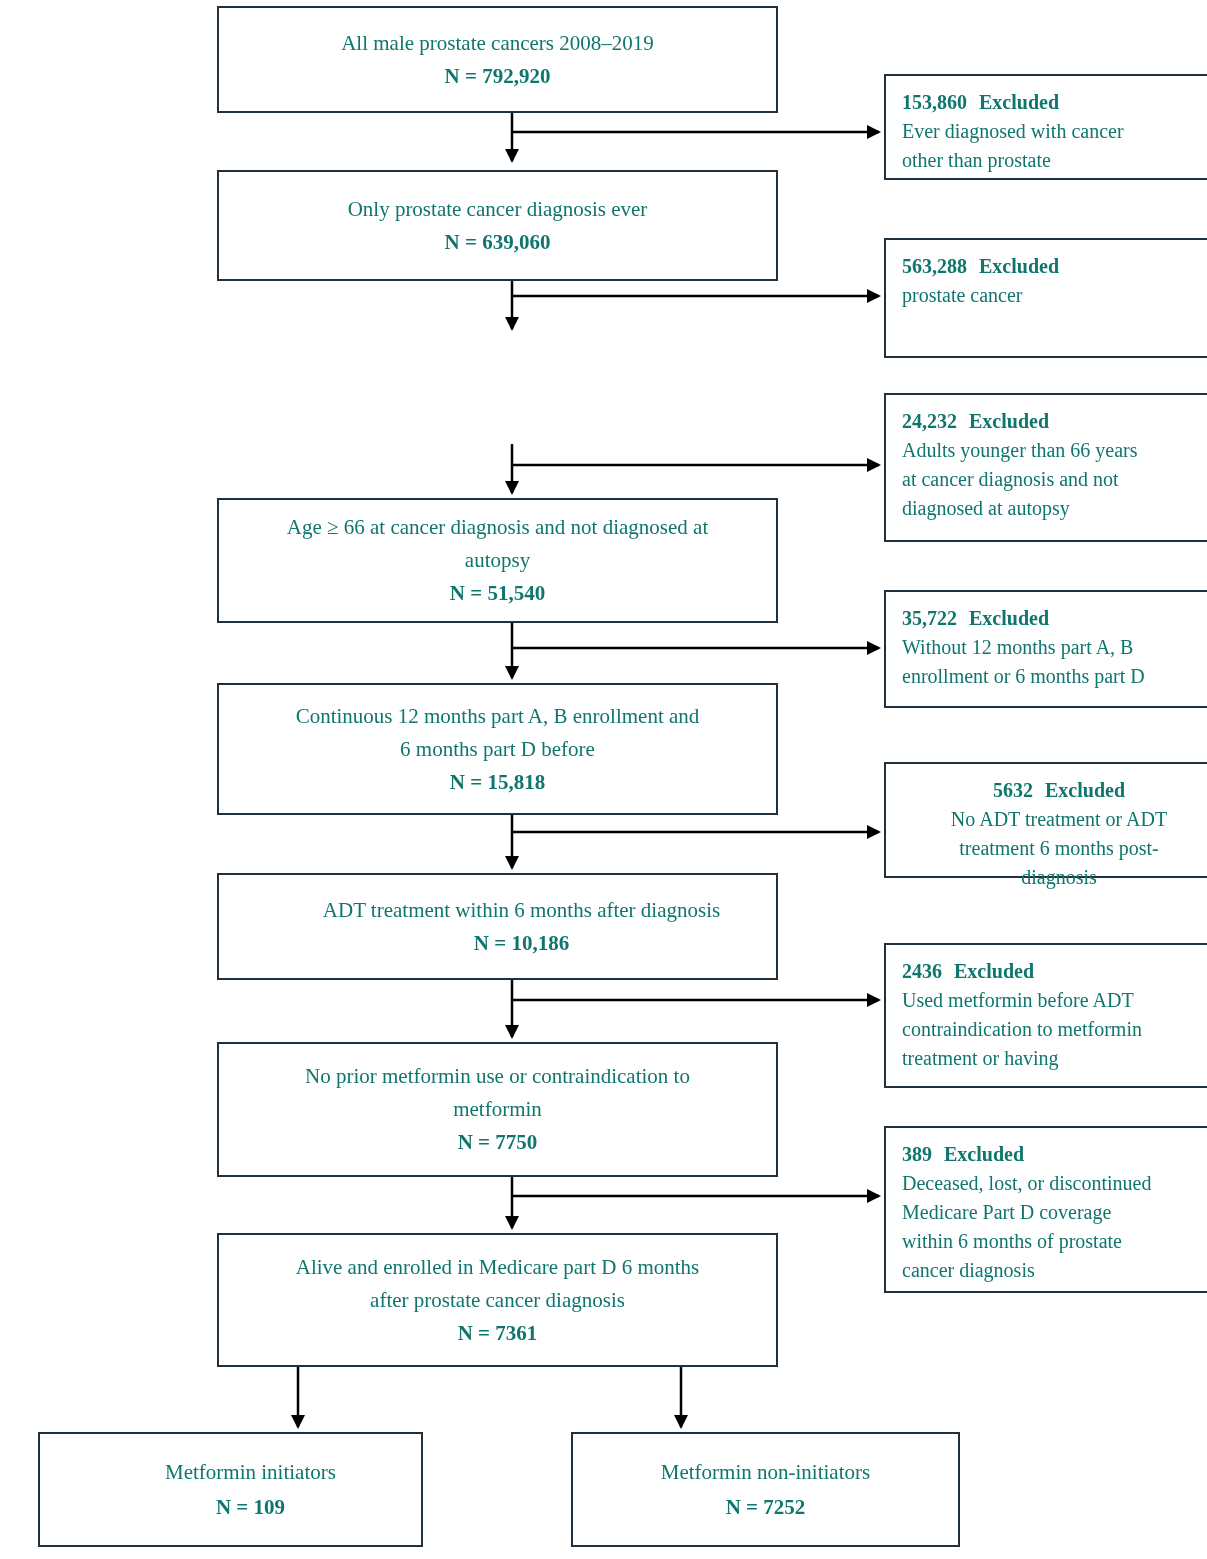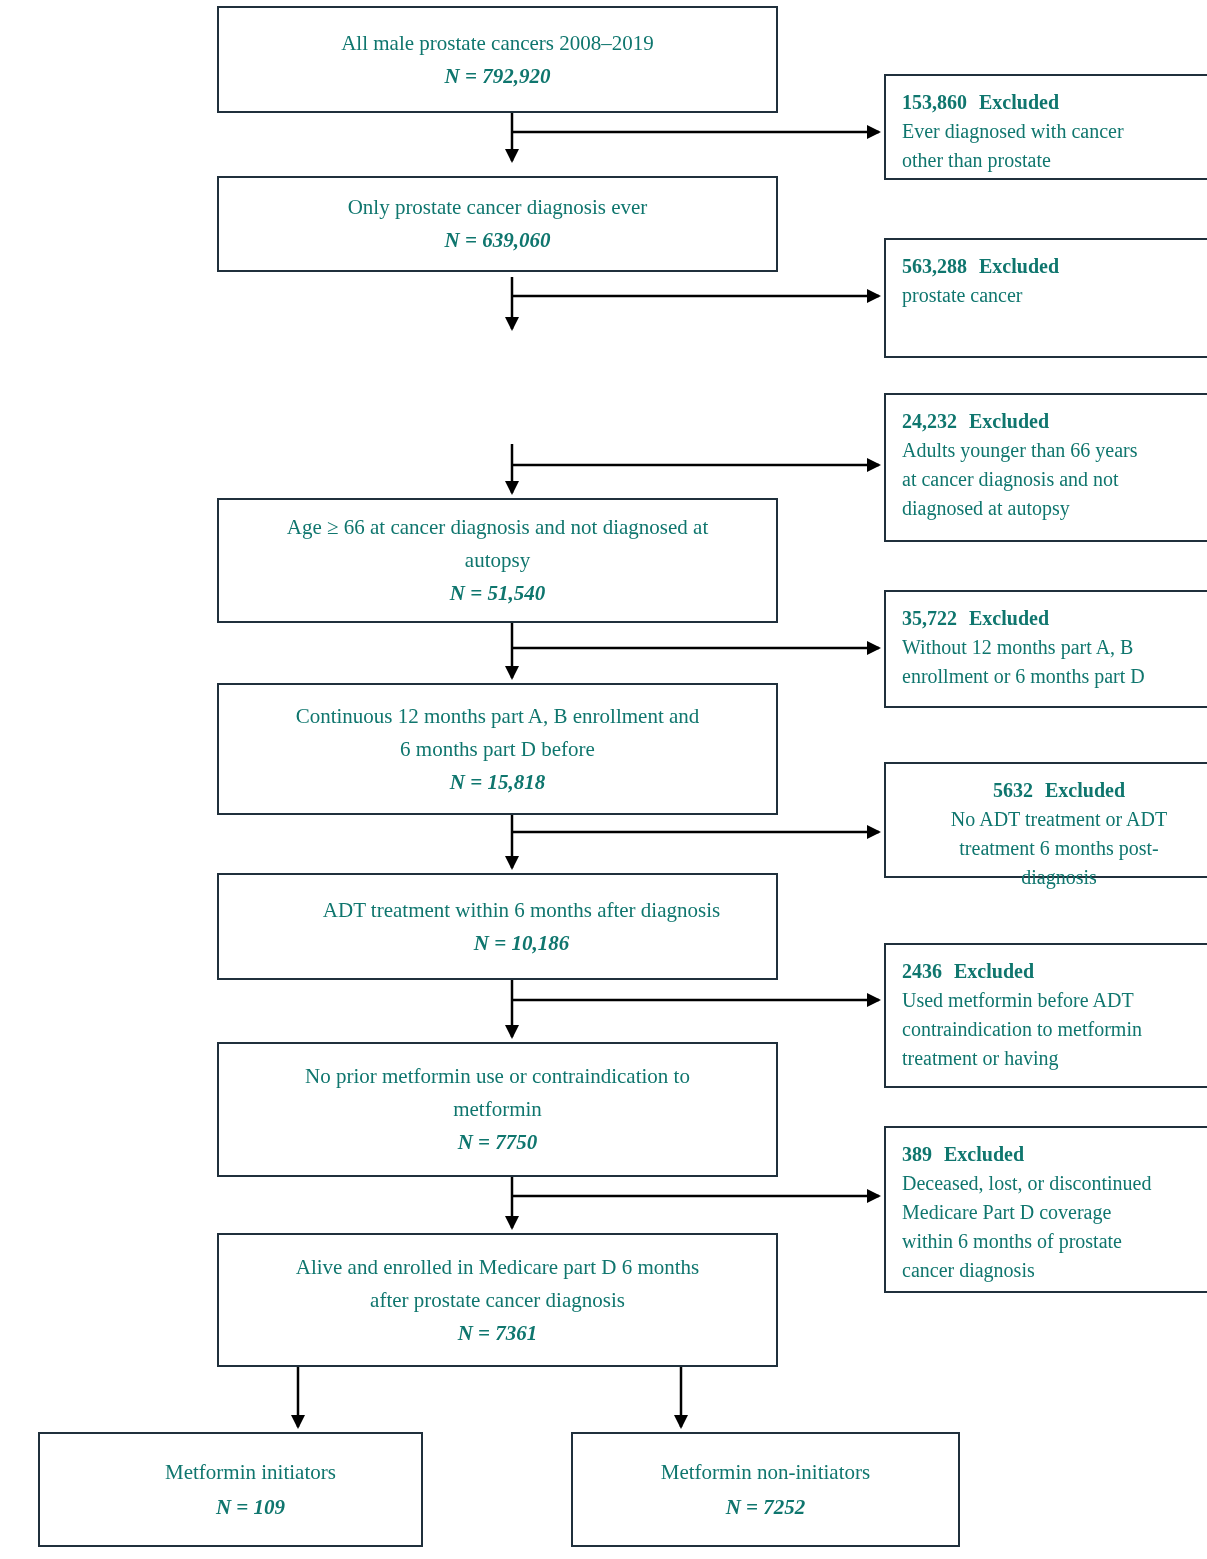--- a/index.html
+++ b/index.html
@@ -30,21 +30,21 @@
     width: 561px;
     display: flex;
     flex-direction: column;
     justify-content: center;
     align-items: center;
     text-align: center;
     font-size: 21px;
     line-height: 33px;
   }
   .line { white-space: nowrap; }
-  .nline { font-weight: bold; font-style: italic; }
+  .nline { font-weight: bold; }
   .excl {
     left: 852px;
     width: 350px;
     padding: 12px 16px 0 16px;
     font-size: 20px;
     line-height: 29px;
   }
   .excl-head { font-weight: bold; white-space: nowrap; }
   .excl-head .count { margin-right: 12px; }
   .outcome {
@@ -53,21 +53,21 @@
     display: flex;
     flex-direction: column;
     justify-content: center;
     align-items: center;
     text-align: center;
     font-size: 21px;
     line-height: 35px;
   }
   
   .b1 { top: 6px;    height: 107px; }
-  .b2 { top: 176px;  height: 96px; }
+  .b2 { top: 170px;  height: 111px; }
   .b3 { top: 334px;  height: 110px; }
   .b4 { top: 498px;  height: 125px; }
   .b5 { top: 683px;  height: 132px; }
   .b6 { top: 873px;  height: 107px; padding-left: 48px; }
   .b7 { top: 1042px; height: 135px; }
   .b8 { top: 1233px; height: 134px; }
   
   .e1 { top: 74px;   height: 106px; }
   .e2 { top: 238px;  height: 120px; }
   .e3 { top: 393px;  height: 149px; }

